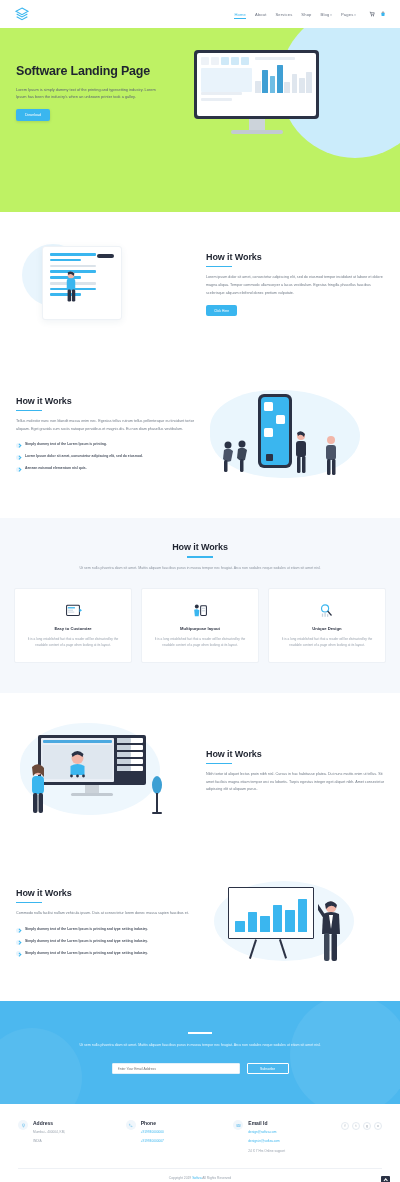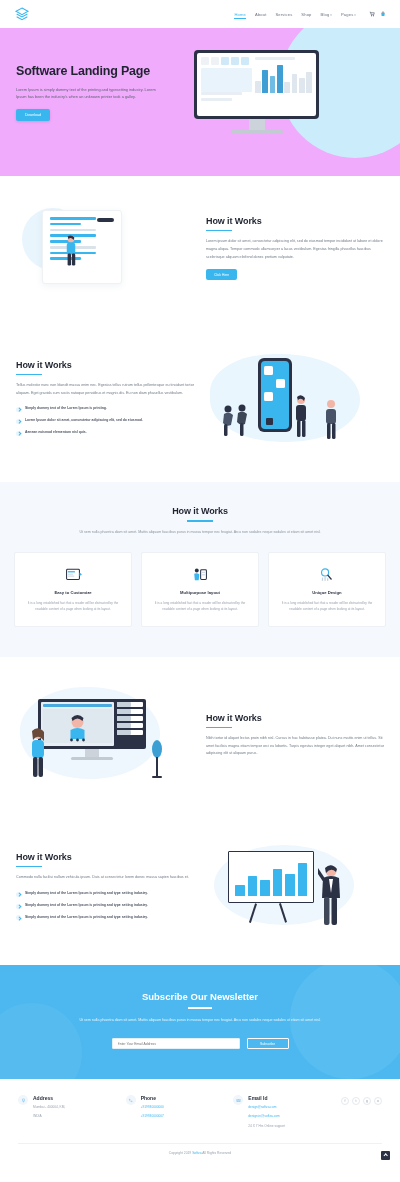--- a/index.html
+++ b/index.html
@@ -19,21 +19,21 @@
   .nav-link.active { color:#3ab6ef; }
   .nav-link.active:after {
     content:""; position:absolute; left:0; right:0; bottom:-2.5px; height:.9px; background:#3ab6ef;
   }
   .caret { font-size:3px; margin-left:1px; color:#9aa2ad; }
   .nav-icons { display:flex; gap:5px; margin-left:13px; align-items:center; }
   .ico-cart, .ico-bag { width:6px; height:6px; position:relative; }
   .ico-cart svg, .ico-bag svg { display:block; }
 
   
-  .hero { background:#f0abfc; height:148px; position:relative; overflow:hidden; }
+  .hero { background:#bef264; height:184px; position:relative; overflow:hidden; }
   .hero-blob1 { position:absolute; right:-30px; top:-20px; width:150px; height:150px;
     background:#cbecfb; border-radius:50%; }
   .hero-inner { position:relative; display:flex; height:100%; padding:0 16px; }
   .hero-copy { width:168px; padding-top:36px; }
   .hero-h1 { font-size:12.5px; font-weight:bold; color:#1f2430; letter-spacing:-.2px; }
   .hero-p { font-size:3.9px; line-height:1.85; color:#5b6470; margin-top:8px; width:148px; }
   .btn-primary {
     display:inline-block; margin-top:9px; background:#3ab6ef; color:#fff;
     font-size:3.6px; padding:4px 9px; border-radius:2px; border:none; cursor:pointer;
     box-shadow:0 1px 3px rgba(0,0,0,.12);
@@ -513,21 +513,20 @@
           <rect x="6" y="34" width="5.5" height="28" rx="2" fill="#3d4758"></rect>
           <rect x="13.5" y="34" width="5.5" height="28" rx="2" fill="#2b3245"></rect>
         </svg>
       </div>
     </div>
   </div>
 
   <div class="news">
     <div class="news-ghost"></div>
     <div class="news-ghost2"></div>
-    <div class="news-h">Subscribe Our Newsletter</div>
     <div class="news-rule"></div>
     <p class="news-p">Ut sem nulla pharetra diam sit amet. Mattis aliquam faucibus purus in massa tempor nec feugiat. Arcu non sodales neque sodales ut etiam sit amet nisl.</p>
     <div class="news-form">
       <input class="news-input" type="text" placeholder="Enter Your Email Address" style="">
       <button class="news-btn">Subscribe</button>
     </div>
   </div>
 
   <div class="footer">
     <div class="f-cols">

